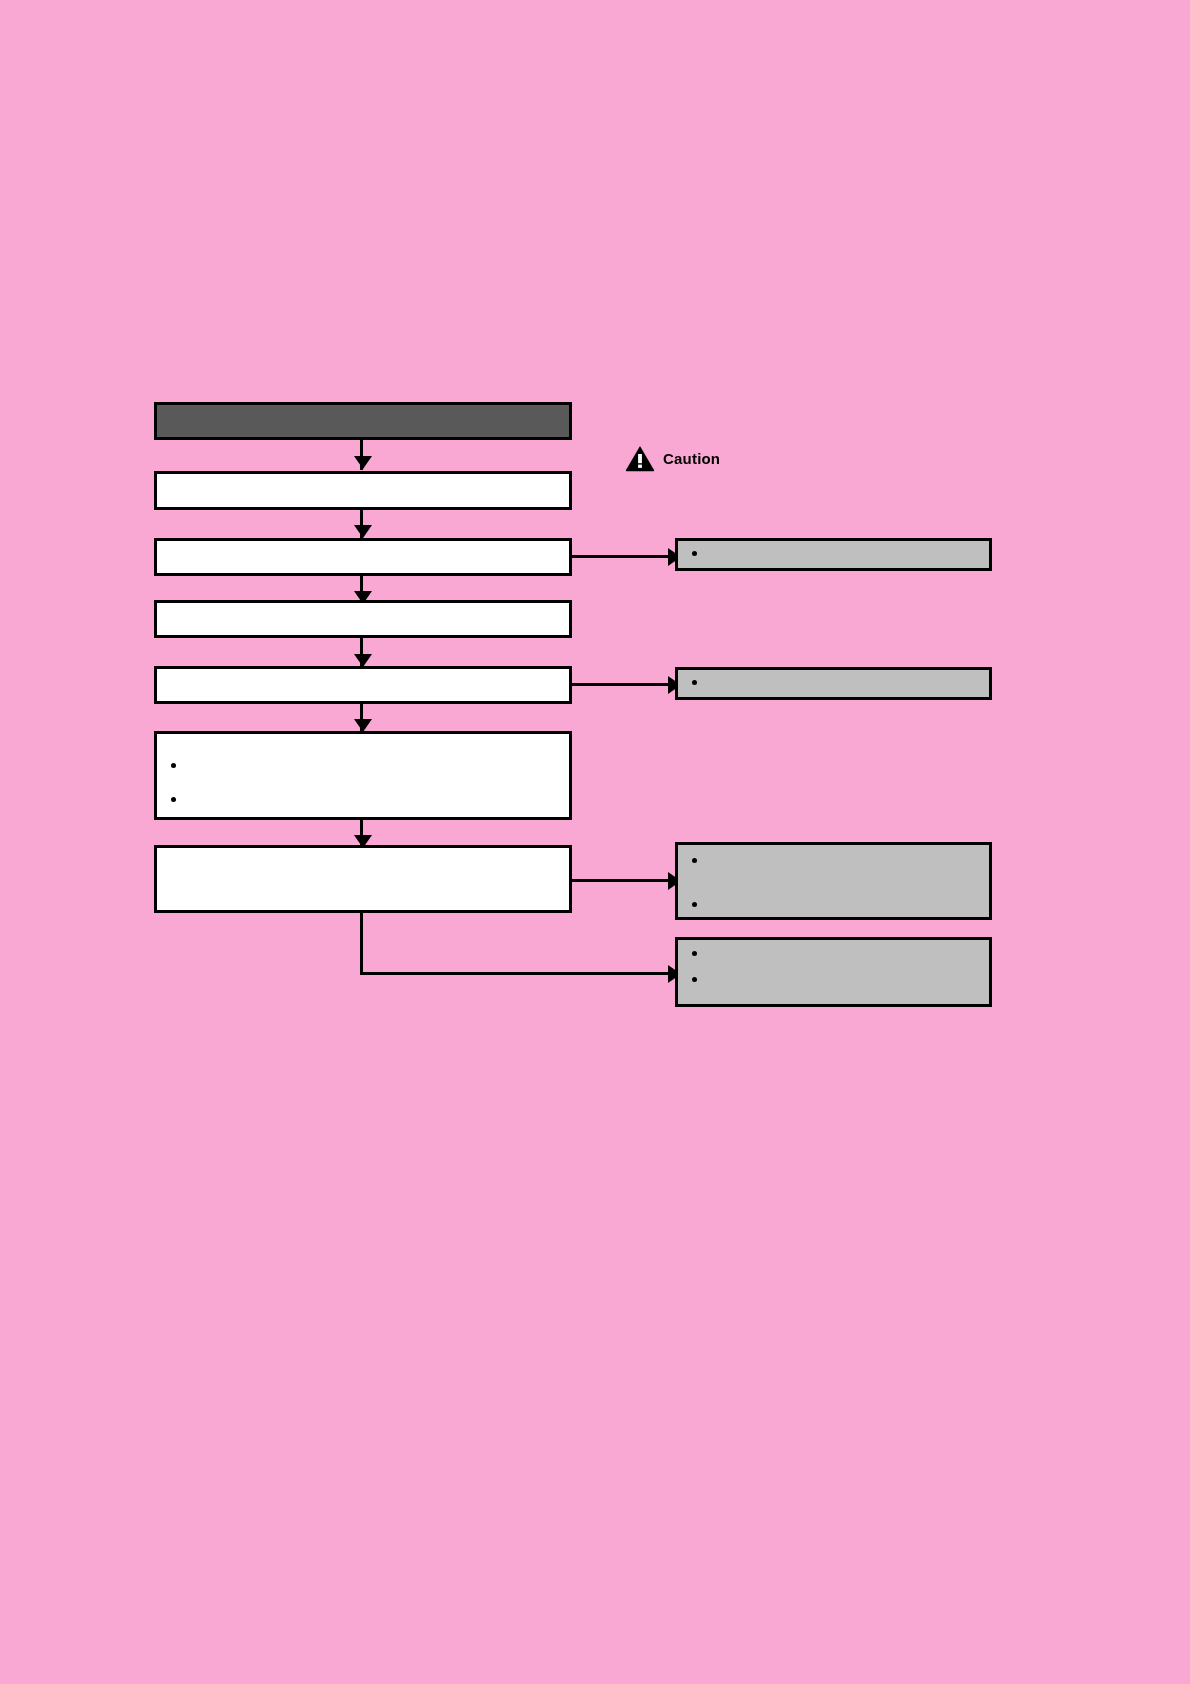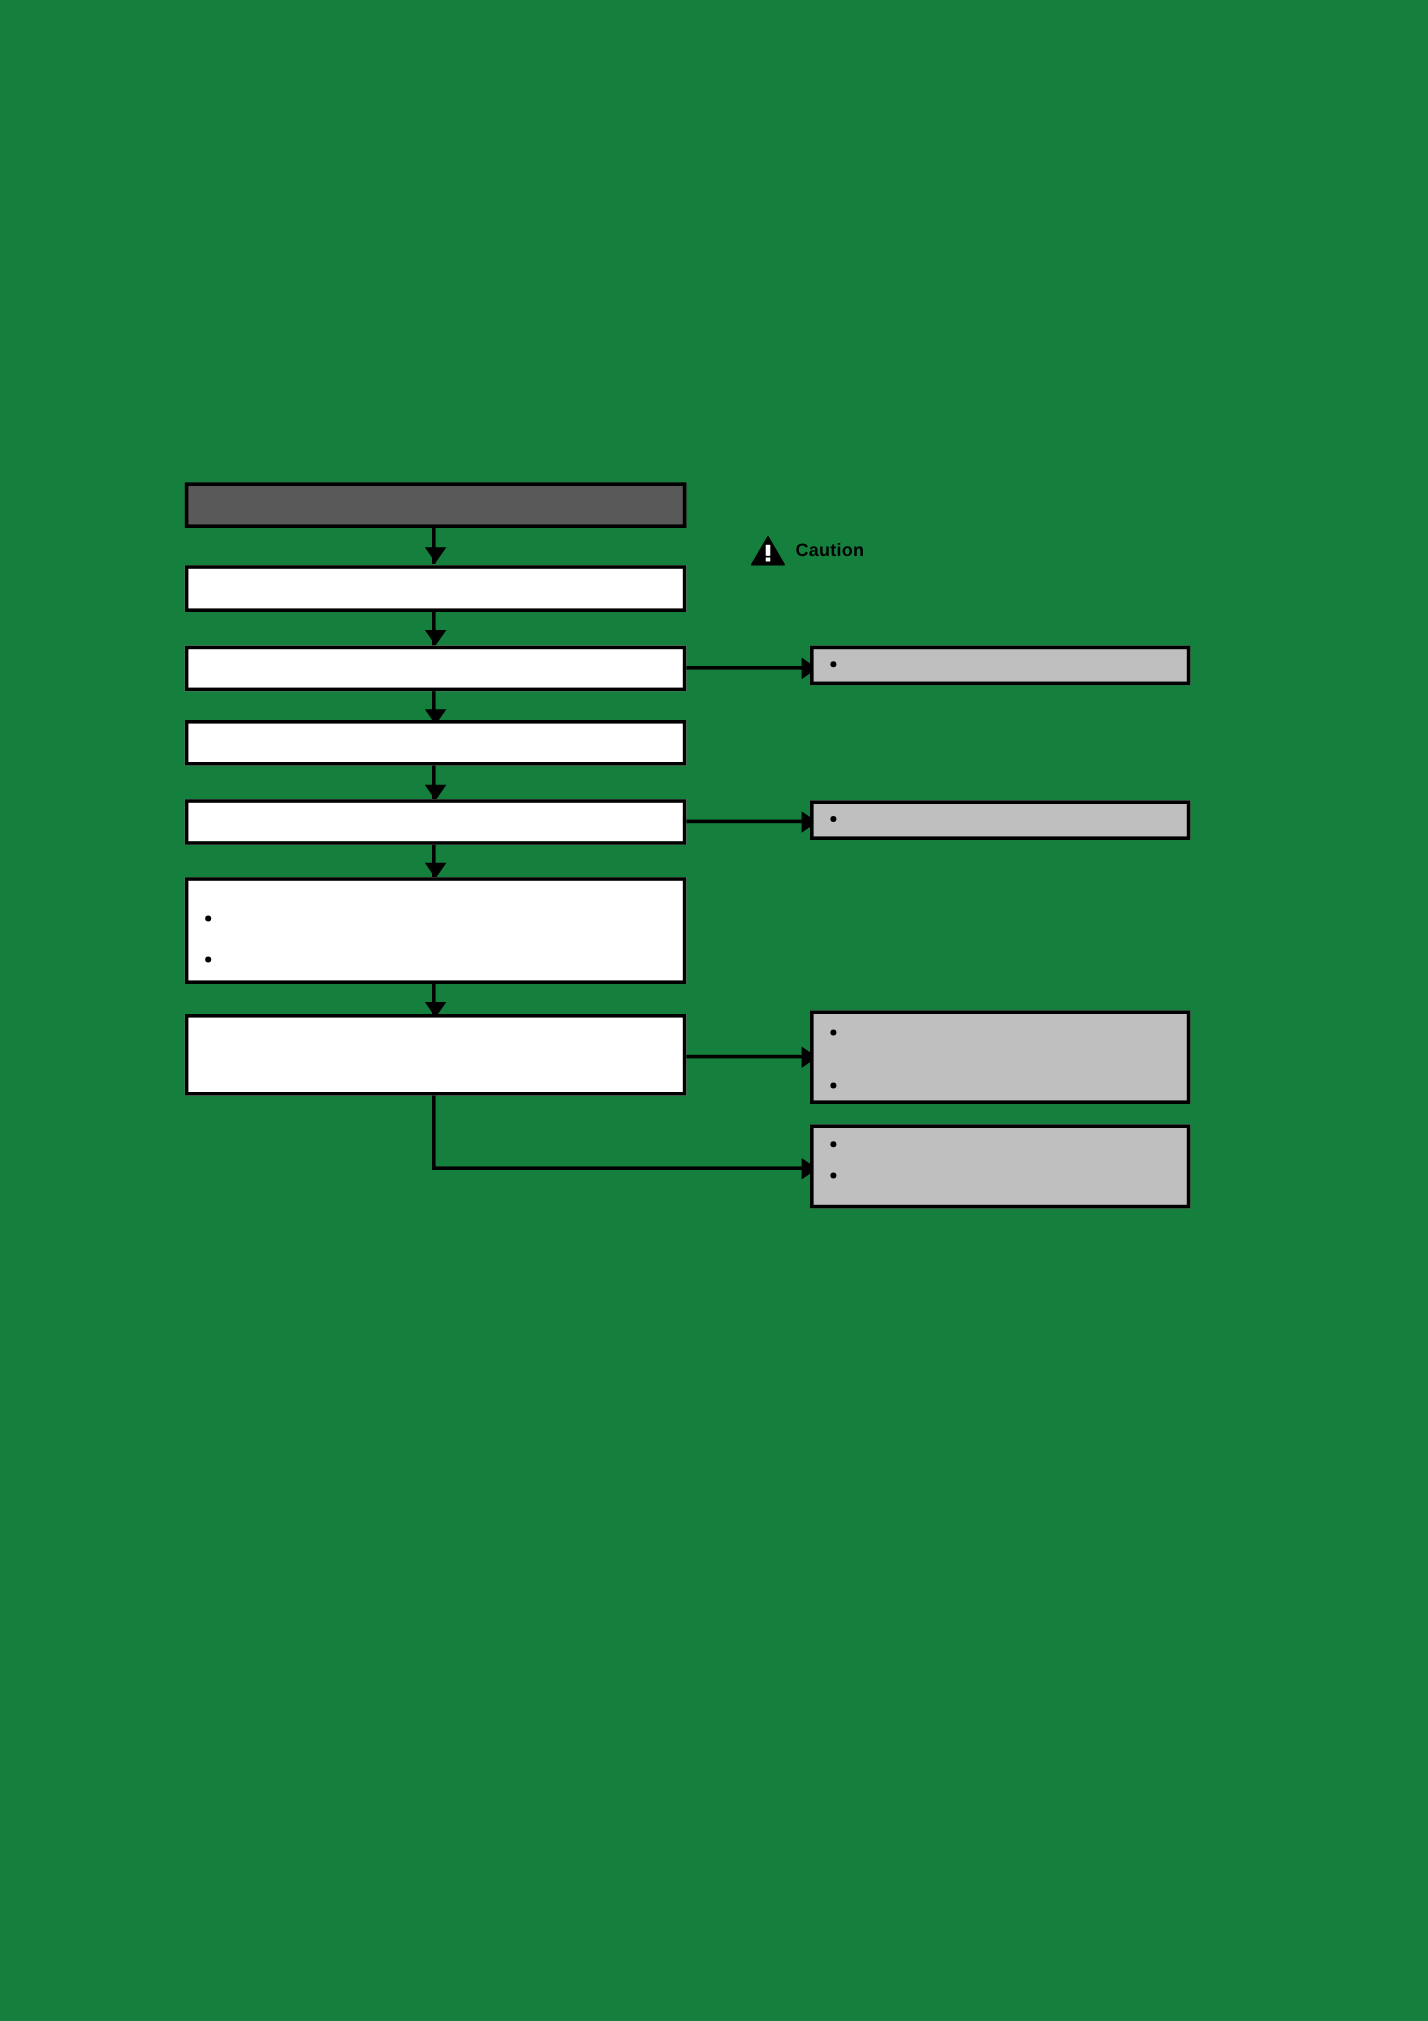--- a/index.html
+++ b/index.html
@@ -8,21 +8,21 @@
     padding: 0;
     background: #ffffff;
   }
   body {
     font-family: "Liberation Sans", sans-serif;
   }
   #page {
     position: relative;
     width: 1190px;
     height: 1684px;
-    background: #15803d;
+    background: #f9a8d4;
     overflow: hidden;
   }
 
   
   .flow-box {
     position: absolute;
     box-sizing: border-box;
     border: 3px solid #000000;
     background: #ffffff;
     font-size: 15px;

